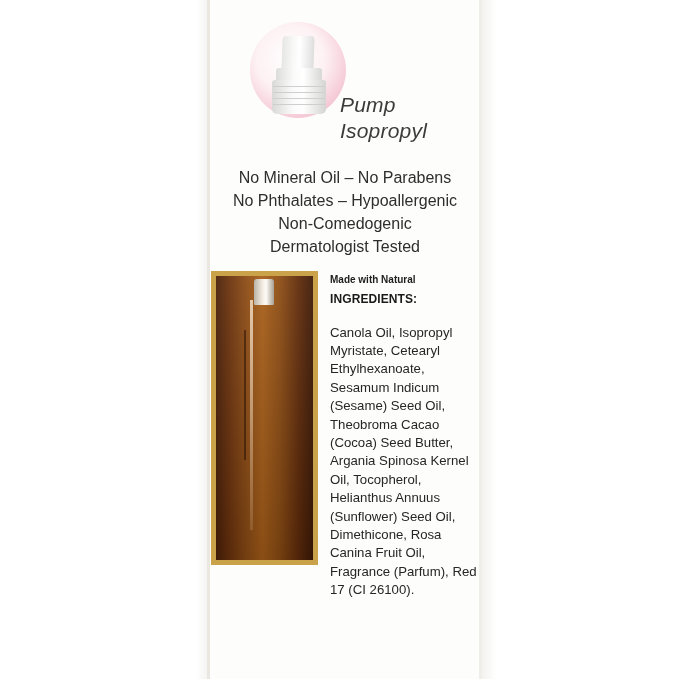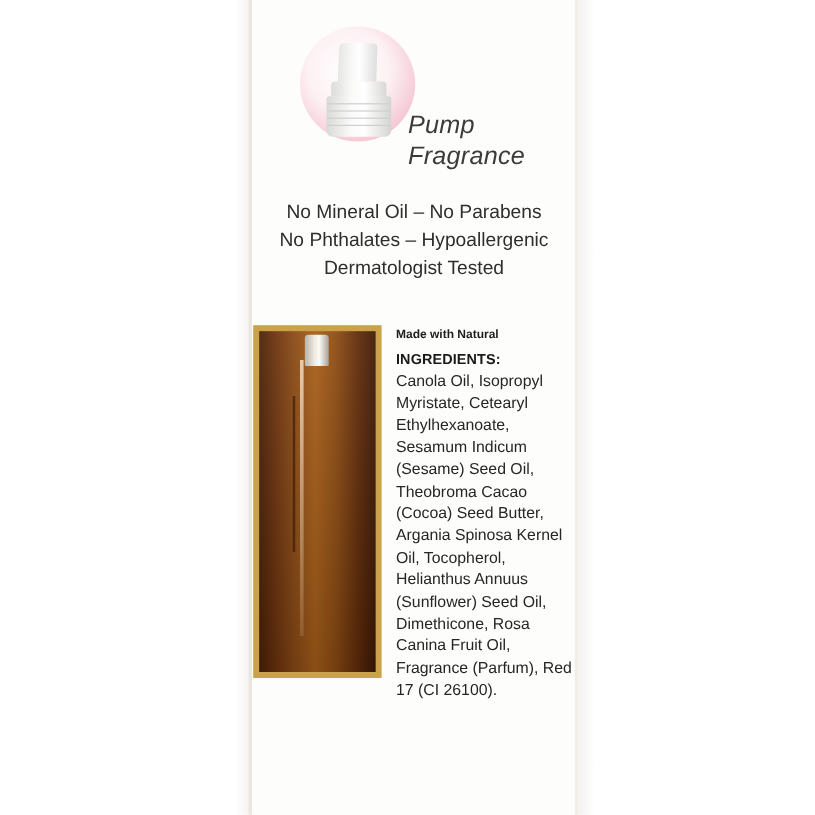--- a/index.html
+++ b/index.html
@@ -211,21 +211,21 @@
   }
   .ing-heading {
     margin-top: 2px;
     font-size: 12px;
     line-height: 17px;
     font-weight: 700;
     letter-spacing: 0.1px;
     color: #1a1a1a;
   }
   .ing-body {
-    margin-top: 1px;
+    margin-top: 16px;
     font-size: 13.2px;
     line-height: 18.4px;
     color: #262626;
   }
 </style>
 </head>
 <body>
 
 <div id="package">
 
@@ -240,26 +240,27 @@
   <div class="pump-nozzle"></div>
   <div class="pump-collar"></div>
   <div class="pump-body"></div>
   <div class="pump-ridge" style="top:86px"></div>
   <div class="pump-ridge" style="top:92px"></div>
   <div class="pump-ridge" style="top:98px"></div>
   <div class="pump-ridge" style="top:104px"></div>
 
   <div class="pump-label">
     <div>Pump</div>
-    <div>Fragrance</div>
+    <div>Isopropyl</div>
   </div>
 
   <div class="claims">
     <div>No Mineral Oil – No Parabens</div>
     <div>No Phthalates – Hypoallergenic</div>
+    <div>Non-Comedogenic</div>
     <div>Dermatologist Tested</div>
   </div>
 
   <div class="bottle-frame"></div>
   <div class="bottle-photo"></div>
   <div class="bottle-neck"></div>
   <div class="bottle-hilite"></div>
   <div class="bottle-hilite2"></div>
 
   <div class="ingredients-col">

